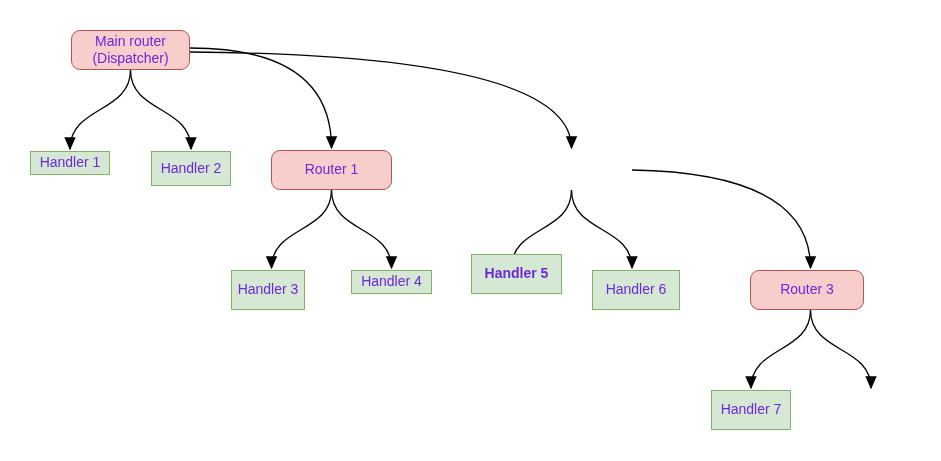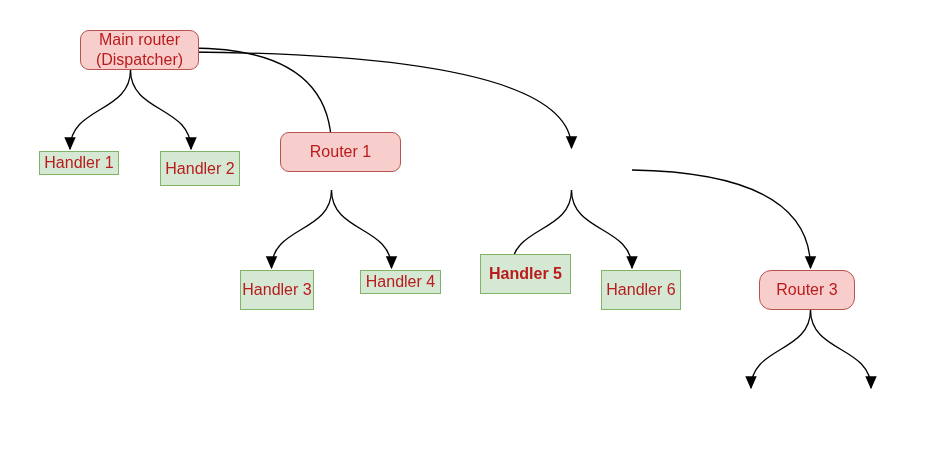--- a/index.html
+++ b/index.html
@@ -26,26 +26,25 @@
     fill: none;
     stroke: #000000;
     stroke-width: 1.3;
   }
   .node {
     position: absolute;
     display: flex;
     align-items: center;
     justify-content: center;
     text-align: center;
-    font-size: 16px;
+    font-size: 14px;
     line-height: 1.25;
-    color: #b91c1c;
+    color: #6d28d9;
     white-space: pre-line;
     box-sizing: border-box;
-    margin-left: 9px;
   }
   .node.router {
     background: #f8cecc;
     border: 1.5px solid #b85450;
     border-radius: 9px;
   }
   .node.handler {
     background: #d5e8d4;
     border: 1.5px solid #82b366;
     border-radius: 0;
@@ -75,28 +74,29 @@
     <path class="edge" d="M 810.5 310 C 810.5 353, 871 346, 871 388" marker-end="url(#arrow)"></path>
   </svg>
 
   <div class="node router" style="left:71px; top:30px; width:119px; height:40px;">Main router
 (Dispatcher)</div>
 
   <div class="node handler" style="left:30px; top:151px; width:80px; height:24px;">Handler 1</div>
 
   <div class="node handler" style="left:151px; top:151px; width:80px; height:35px;">Handler 2</div>
 
-  <div class="node router" style="left:271px; top:132px; width:121px; height:40px;">Router 1</div>
+  <div class="node router" style="left:271px; top:150px; width:121px; height:40px;">Router 1</div>
 
   <div class="node handler" style="left:231px; top:270px; width:74px; height:40px;">Handler 3</div>
 
   <div class="node handler" style="left:351px; top:270px; width:81px; height:24px;">Handler 4</div>
 
 
   <div class="node handler" style="left:471px; top:254px; width:91px; height:40px;font-weight:bold;">Handler 5</div>
 
-  <div class="node handler" style="left:592px; top:270px; width:80px; height:40px;">Handler 6</div>
+  <div class="node handler" style="left:592px; top:270px; width:88px; height:40px;">Handler 6</div>
 
-  <div class="node router" style="left:750px; top:270px; width:96px; height:40px;border-radius:12px;">Router 3</div>
+  <div class="node router" style="left:750px; top:270px; width:114px; height:40px;">Router 3</div>
 
+  <div class="node handler" style="left:711px; top:390px; width:80px; height:40px;">Handler 7</div>
 
 
 </div>
 
 </body></html>

